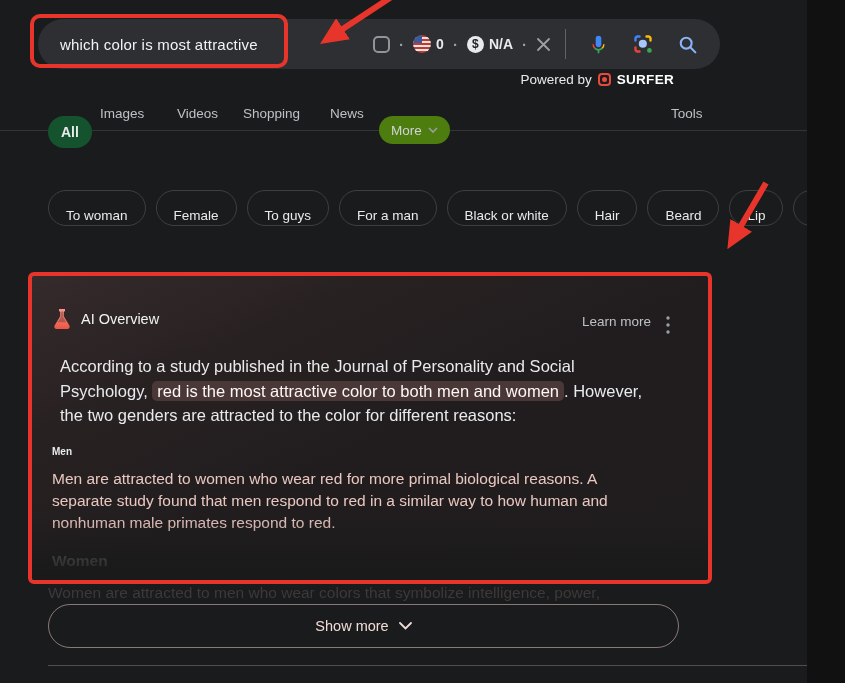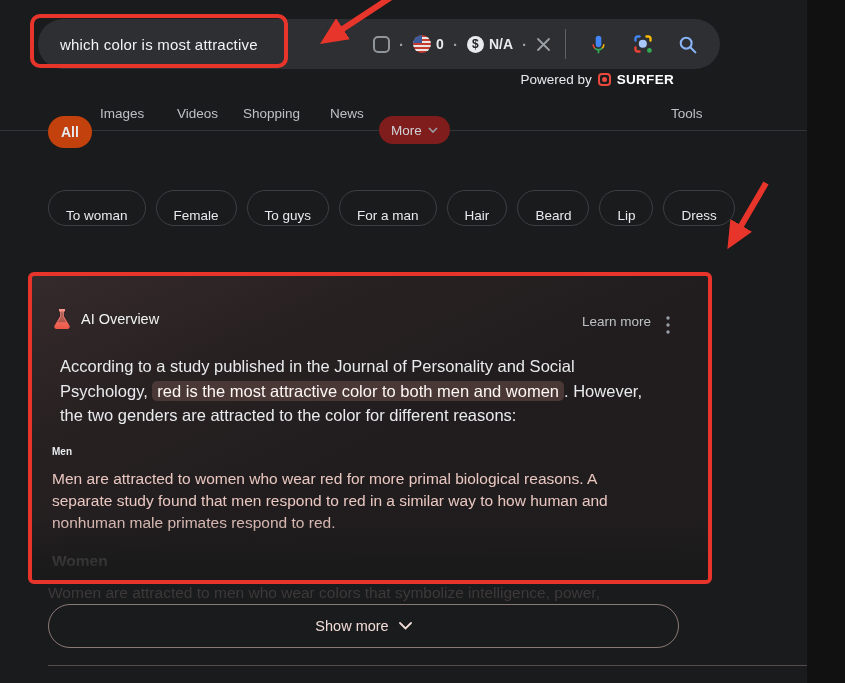--- a/index.html
+++ b/index.html
@@ -48,27 +48,27 @@
   .powered .brand{font-weight:bold;color:#fff;letter-spacing:.3px;}
   .surfer-ic{
     width:13px;height:13px;border:2px solid #e8493c;border-radius:4px;
     display:flex;align-items:center;justify-content:center;
   }
   .surfer-ic::after{content:"";width:5px;height:5px;border-radius:50%;background:#e8493c;}
   
   .tabline{position:absolute;left:0;top:130px;width:845px;height:1px;background:#323438;}
   .tab-all{
     position:absolute;left:48px;top:116px;height:28px;padding:16px 13px;border-radius:16px;
-    background:#c2410c;color:#e8eaed;font-size:14px;font-weight:bold;
+    background:#14532d;color:#e8eaed;font-size:14px;font-weight:bold;
     display:flex;align-items:center;z-index:2;
   }
   .tab-link{position:absolute;top:106px;font-size:13.5px;color:#bdc1c6;z-index:2;}
   .tab-more{
     position:absolute;left:379px;top:116px;height:28px;padding:0 12px;border-radius:16px;
-    background:#7f1d1d;color:#cfd3d7;font-size:13.5px;
+    background:#4d7c0f;color:#cfd3d7;font-size:13.5px;
     display:flex;align-items:center;gap:6px;z-index:2;
   }
   
   .chips{position:absolute;left:48px;top:190px;display:flex;gap:10px;}
   .chip{
     height:36px;line-height:34px;padding:8px 17px;border:1px solid #3c4043;border-radius:18px;
     color:#e8eaed;font-size:13.5px;white-space:nowrap;
   }
   
   .aibox{
@@ -190,20 +190,21 @@
         <path d="M1 1l4 4 4-4" stroke="#9aa0a6" stroke-width="1.6" fill="none"></path>
       </svg>
   </div>
   <a class="tab-link" style="left:671px">Tools</a>
 
   <div class="chips">
     <span class="chip">To woman</span>
     <span class="chip">Female</span>
     <span class="chip">To guys</span>
     <span class="chip">For a man</span>
+    <span class="chip">Black or white</span>
     <span class="chip">Hair</span>
     <span class="chip">Beard</span>
     <span class="chip">Lip</span>
     <span class="chip">Dress</span>
   </div>
 
   <div class="aibox">
     <span class="learn-more">Learn more</span>
     <span class="kebab">
       <svg width="4" height="18" viewBox="0 0 4 18">

